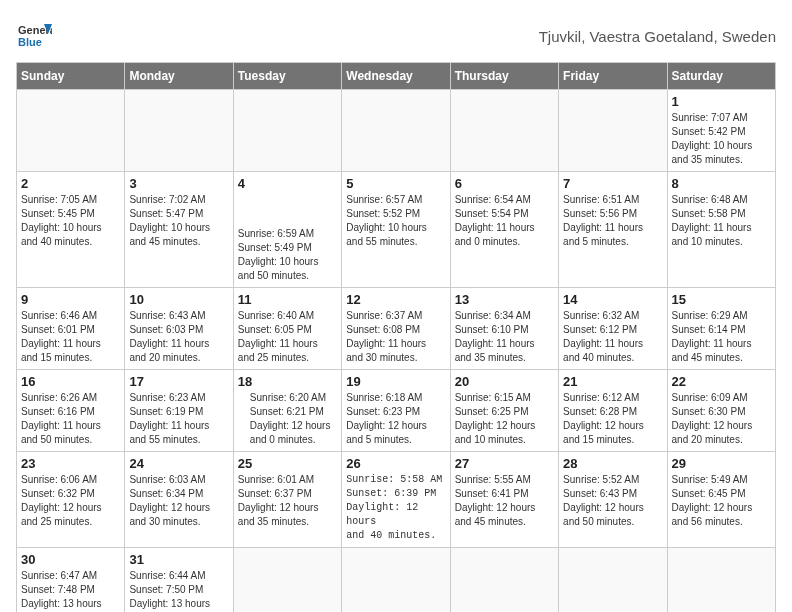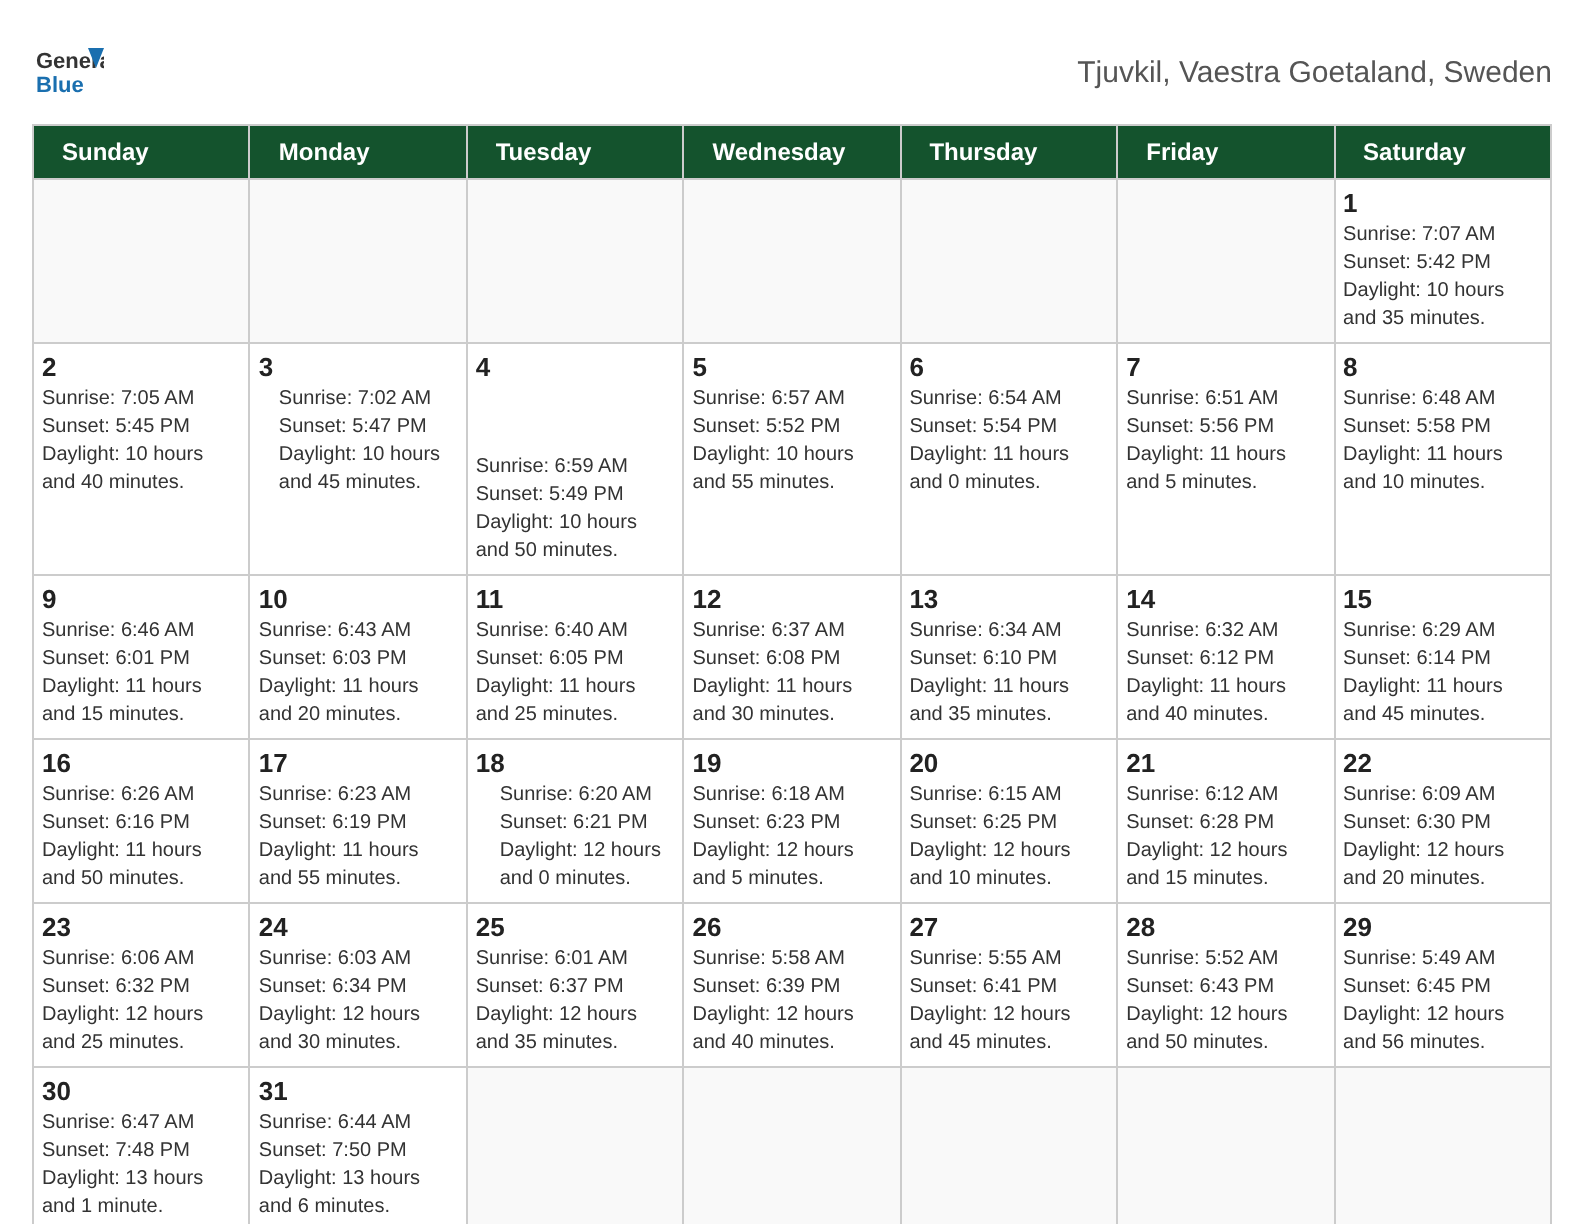--- a/index.html
+++ b/index.html
@@ -37,23 +37,23 @@
       font-size: 15px;
       color: #555;
       margin-top: 12px;
     }
     .calendar {
       width: 100%;
       border-collapse: collapse;
       font-size: 10.5px;
     }
     .calendar thead tr th {
-      background-color: #14532d;
+      background-color: #737373;
       color: #fff;
-      padding: 6px 14px;
+      padding: 6px 4px;
       text-align: left;
       font-size: 12px;
       font-weight: bold;
       border: 1px solid #ccc;
     }
     .calendar tbody tr td {
       border: 1px solid #ccc;
       vertical-align: top;
       padding: 4px;
       width: 108px;
@@ -121,21 +121,21 @@
       <tr>
         <td>
           <div class="day-number">2</div>
           <div class="day-info" style="white-space: pre-line;">Sunrise: 7:05 AM
 Sunset: 5:45 PM
 Daylight: 10 hours
 and 40 minutes.</div>
         </td>
         <td>
           <div class="day-number">3</div>
-          <div class="day-info" style="white-space: pre-line; margin-left: 10px;">Sunrise: 7:02 AM
+          <div class="day-info" style="white-space: pre-line;">Sunrise: 7:02 AM
 Sunset: 5:47 PM
 Daylight: 10 hours
 and 45 minutes.</div>
         </td>
         <td>
           <div class="day-number">4</div>
           <div class="day-info" style="white-space: pre-line; margin-top: 36px;">Sunrise: 6:59 AM
 Sunset: 5:49 PM
 Daylight: 10 hours
 and 50 minutes.</div>
@@ -288,21 +288,21 @@
         </td>
         <td>
           <div class="day-number">25</div>
           <div class="day-info" style="white-space: pre-line;">Sunrise: 6:01 AM
 Sunset: 6:37 PM
 Daylight: 12 hours
 and 35 minutes.</div>
         </td>
         <td>
           <div class="day-number">26</div>
-          <div class="day-info" style="white-space: pre-line;">Sunrise: 5:58 AM
+          <div class="day-info" style="white-space: pre-line; font-family: Liberation Mono, monospace;">Sunrise: 5:58 AM
 Sunset: 6:39 PM
 Daylight: 12 hours
 and 40 minutes.</div>
         </td>
         <td>
           <div class="day-number">27</div>
           <div class="day-info" style="white-space: pre-line;">Sunrise: 5:55 AM
 Sunset: 6:41 PM
 Daylight: 12 hours
 and 45 minutes.</div>

